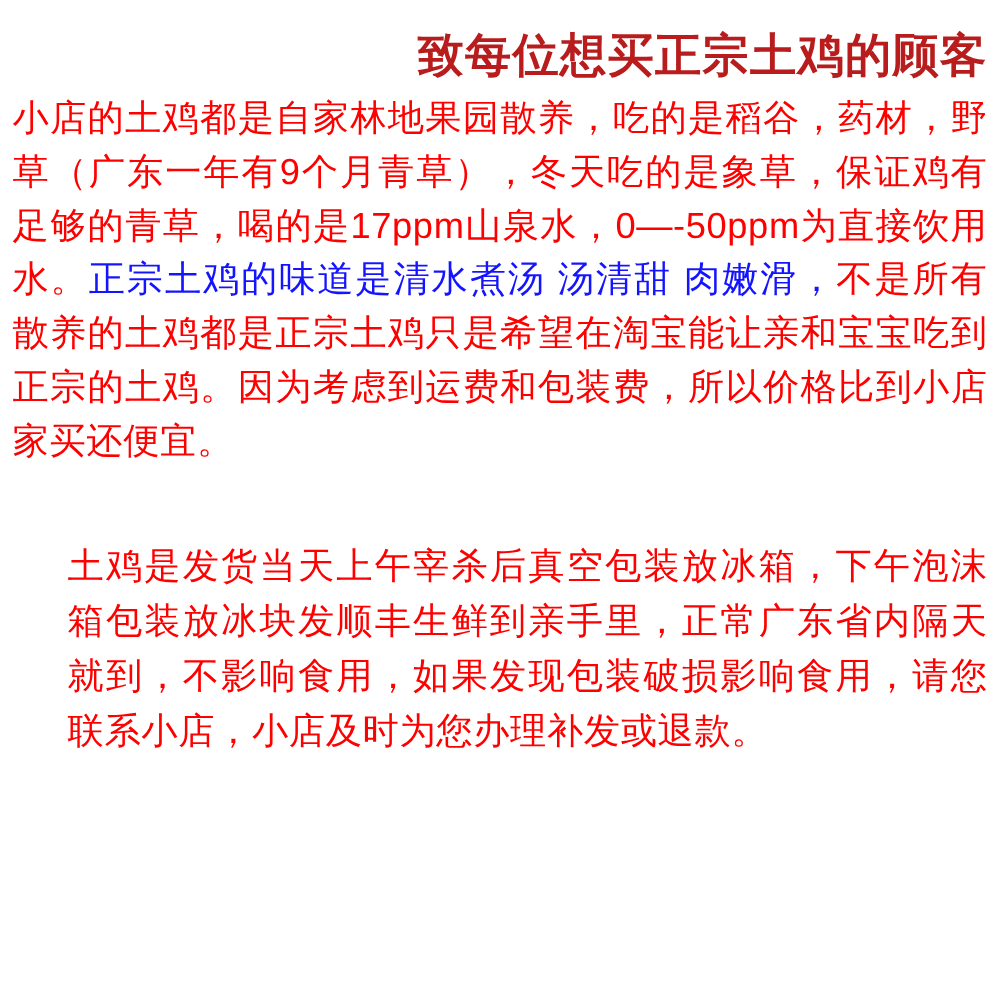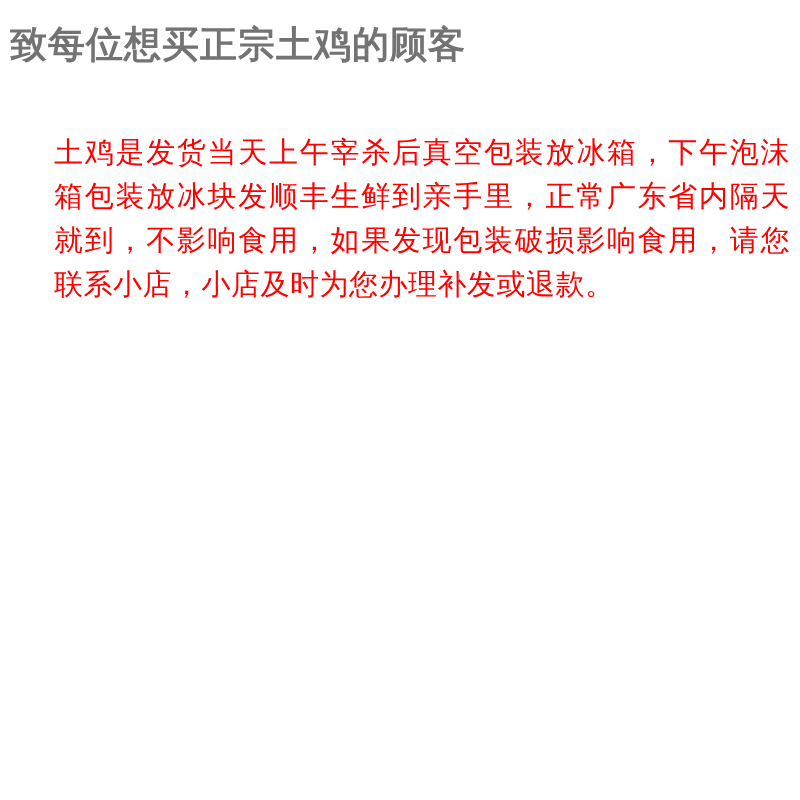--- a/index.html
+++ b/index.html
@@ -15,22 +15,22 @@
   }
   .page {
     width: 800px;
     height: 800px;
     box-sizing: border-box;
     padding: 22px 10px 10px 10px;
     background: #ffffff;
     position: relative;
   }
   .title {
-    text-align: left;
-    color: #737373;
+    text-align: right;
+    color: #b91c1c;
     font-size: 37px;
     font-weight: bold;
     line-height: 1.25;
     letter-spacing: 1px;
     margin: 0 0 6px 0;
     white-space: nowrap;
   }
   .para {
     font-size: 29px;
     line-height: 1.48;
@@ -58,18 +58,21 @@
   }
   .seg { white-space: normal; }
 </style>
 </head>
 <body>
 
 <div class="page">
 
   <h1 class="title">致每位想买正宗土鸡的顾客</h1>
 
+  <p class="para para-main">
+    <span class="seg block-red">小店的土鸡都是自家林地果园散养，吃的是稻谷，药材，野草（广东一年有9个月青草），冬天吃的是象草，保证鸡有足够的青草，喝的是17ppm山泉水，0—-50ppm为直接饮用水。</span><span class="seg block-blue">正宗土鸡的味道是清水煮汤 汤清甜 肉嫩滑，</span><span class="seg block-red">不是所有散养的土鸡都是正宗土鸡只是希望在淘宝能让亲和宝宝吃到正宗的土鸡。因为考虑到运费和包装费，所以价格比到小店家买还便宜。</span>
+  </p>
 
   <div class="spacer"></div>
 
   <p class="para para-second">土鸡是发货当天上午宰杀后真空包装放冰箱，下午泡沫箱包装放冰块发顺丰生鲜到亲手里，正常广东省内隔天就到，不影响食用，如果发现包装破损影响食用，请您联系小店，小店及时为您办理补发或退款。</p>
 
 </div>
 
 </body></html>

